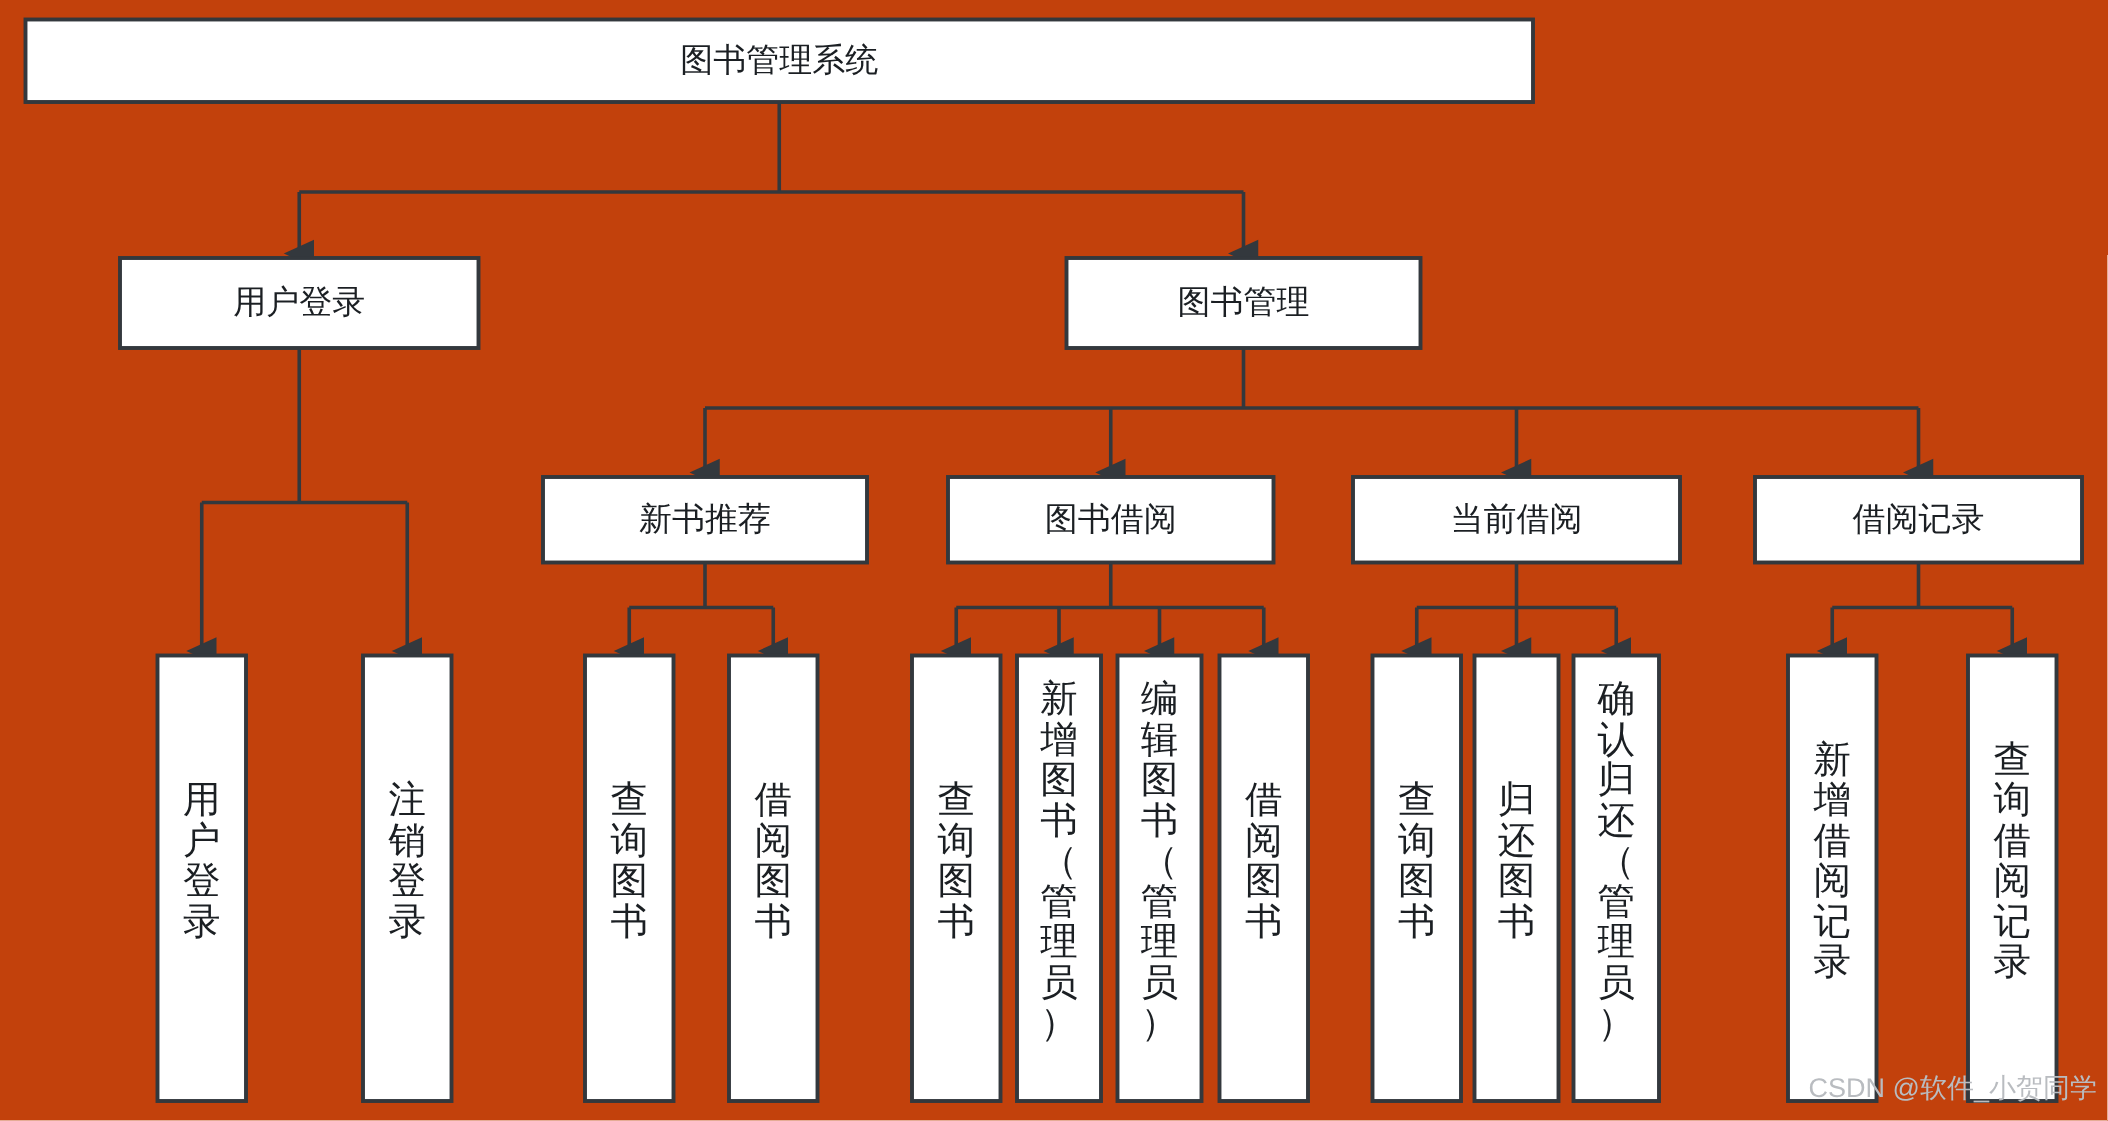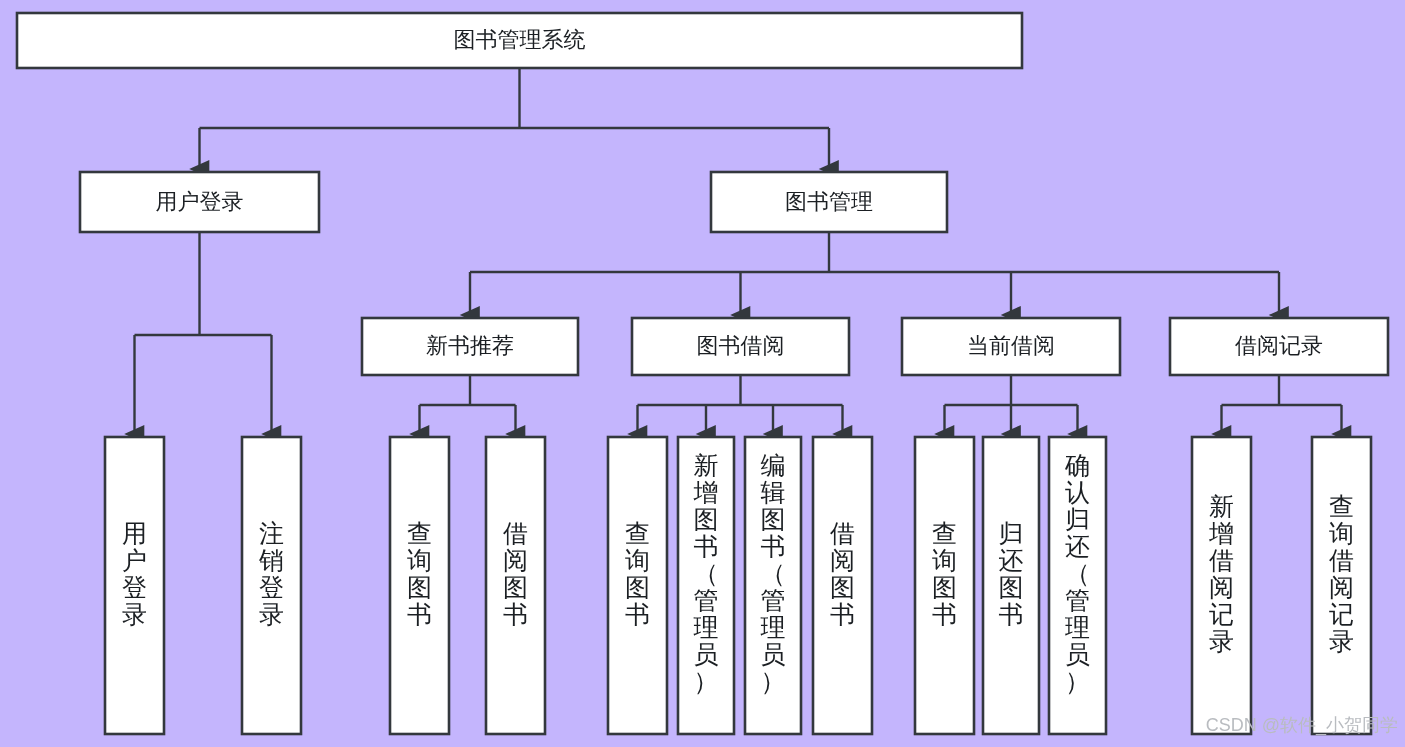--- a/index.html
+++ b/index.html
@@ -7,21 +7,21 @@
     padding: 0;
     background: #ffffff;
   }
   body {
     font-family: "Liberation Sans", "DejaVu Sans", sans-serif;
   }
   #diagram-root {
     position: relative;
     width: 1405px;
     height: 747px;
-    background: #c4b5fd;
+    background: #c2410c;
     overflow: hidden;
   }
   svg#flowchart {
     position: absolute;
     left: 0;
     top: 0;
     width: 1405px;
     height: 747px;
     display: block;
   }

